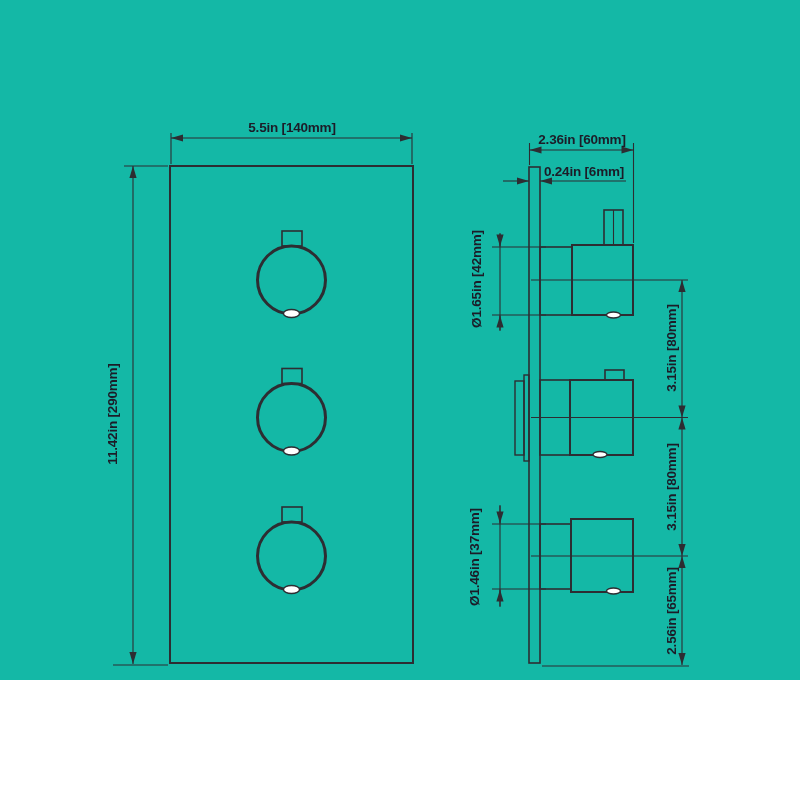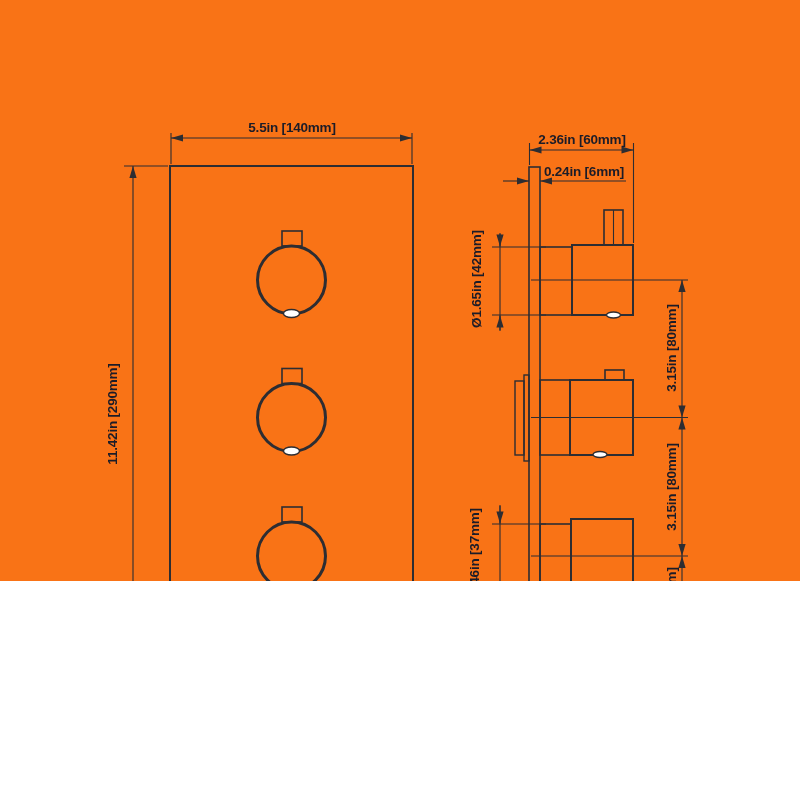--- a/index.html
+++ b/index.html
@@ -1,16 +1,16 @@
 <!DOCTYPE html>
 <html><head>
 <meta charset="utf-8">
 <style>
   html,body{margin:0;padding:0;background:#ffffff;}
-  .canvas{position:relative;width:800px;height:581px;background:#f97316;overflow:hidden;}
+  .canvas{position:relative;width:800px;height:680px;background:#14b8a6;overflow:hidden;}
   svg{display:block;}
   .ln{stroke:#2d2d32;fill:none;}
   .sw1{stroke-width:1.1;}
   .sw14{stroke-width:1.4;}
   .sw16{stroke-width:1.6;}
   .sw2{stroke-width:2;}
   .sw3{stroke-width:3;}
   .whitefill{fill:#ffffff;stroke:#2d2d32;}
   .dimtext{font-family:"Liberation Sans",sans-serif;font-size:13.5px;font-weight:700;fill:#1c1c28;stroke:none;letter-spacing:-0.2px;}
   .arrowhead{fill:#2d2d32;stroke:none;}

